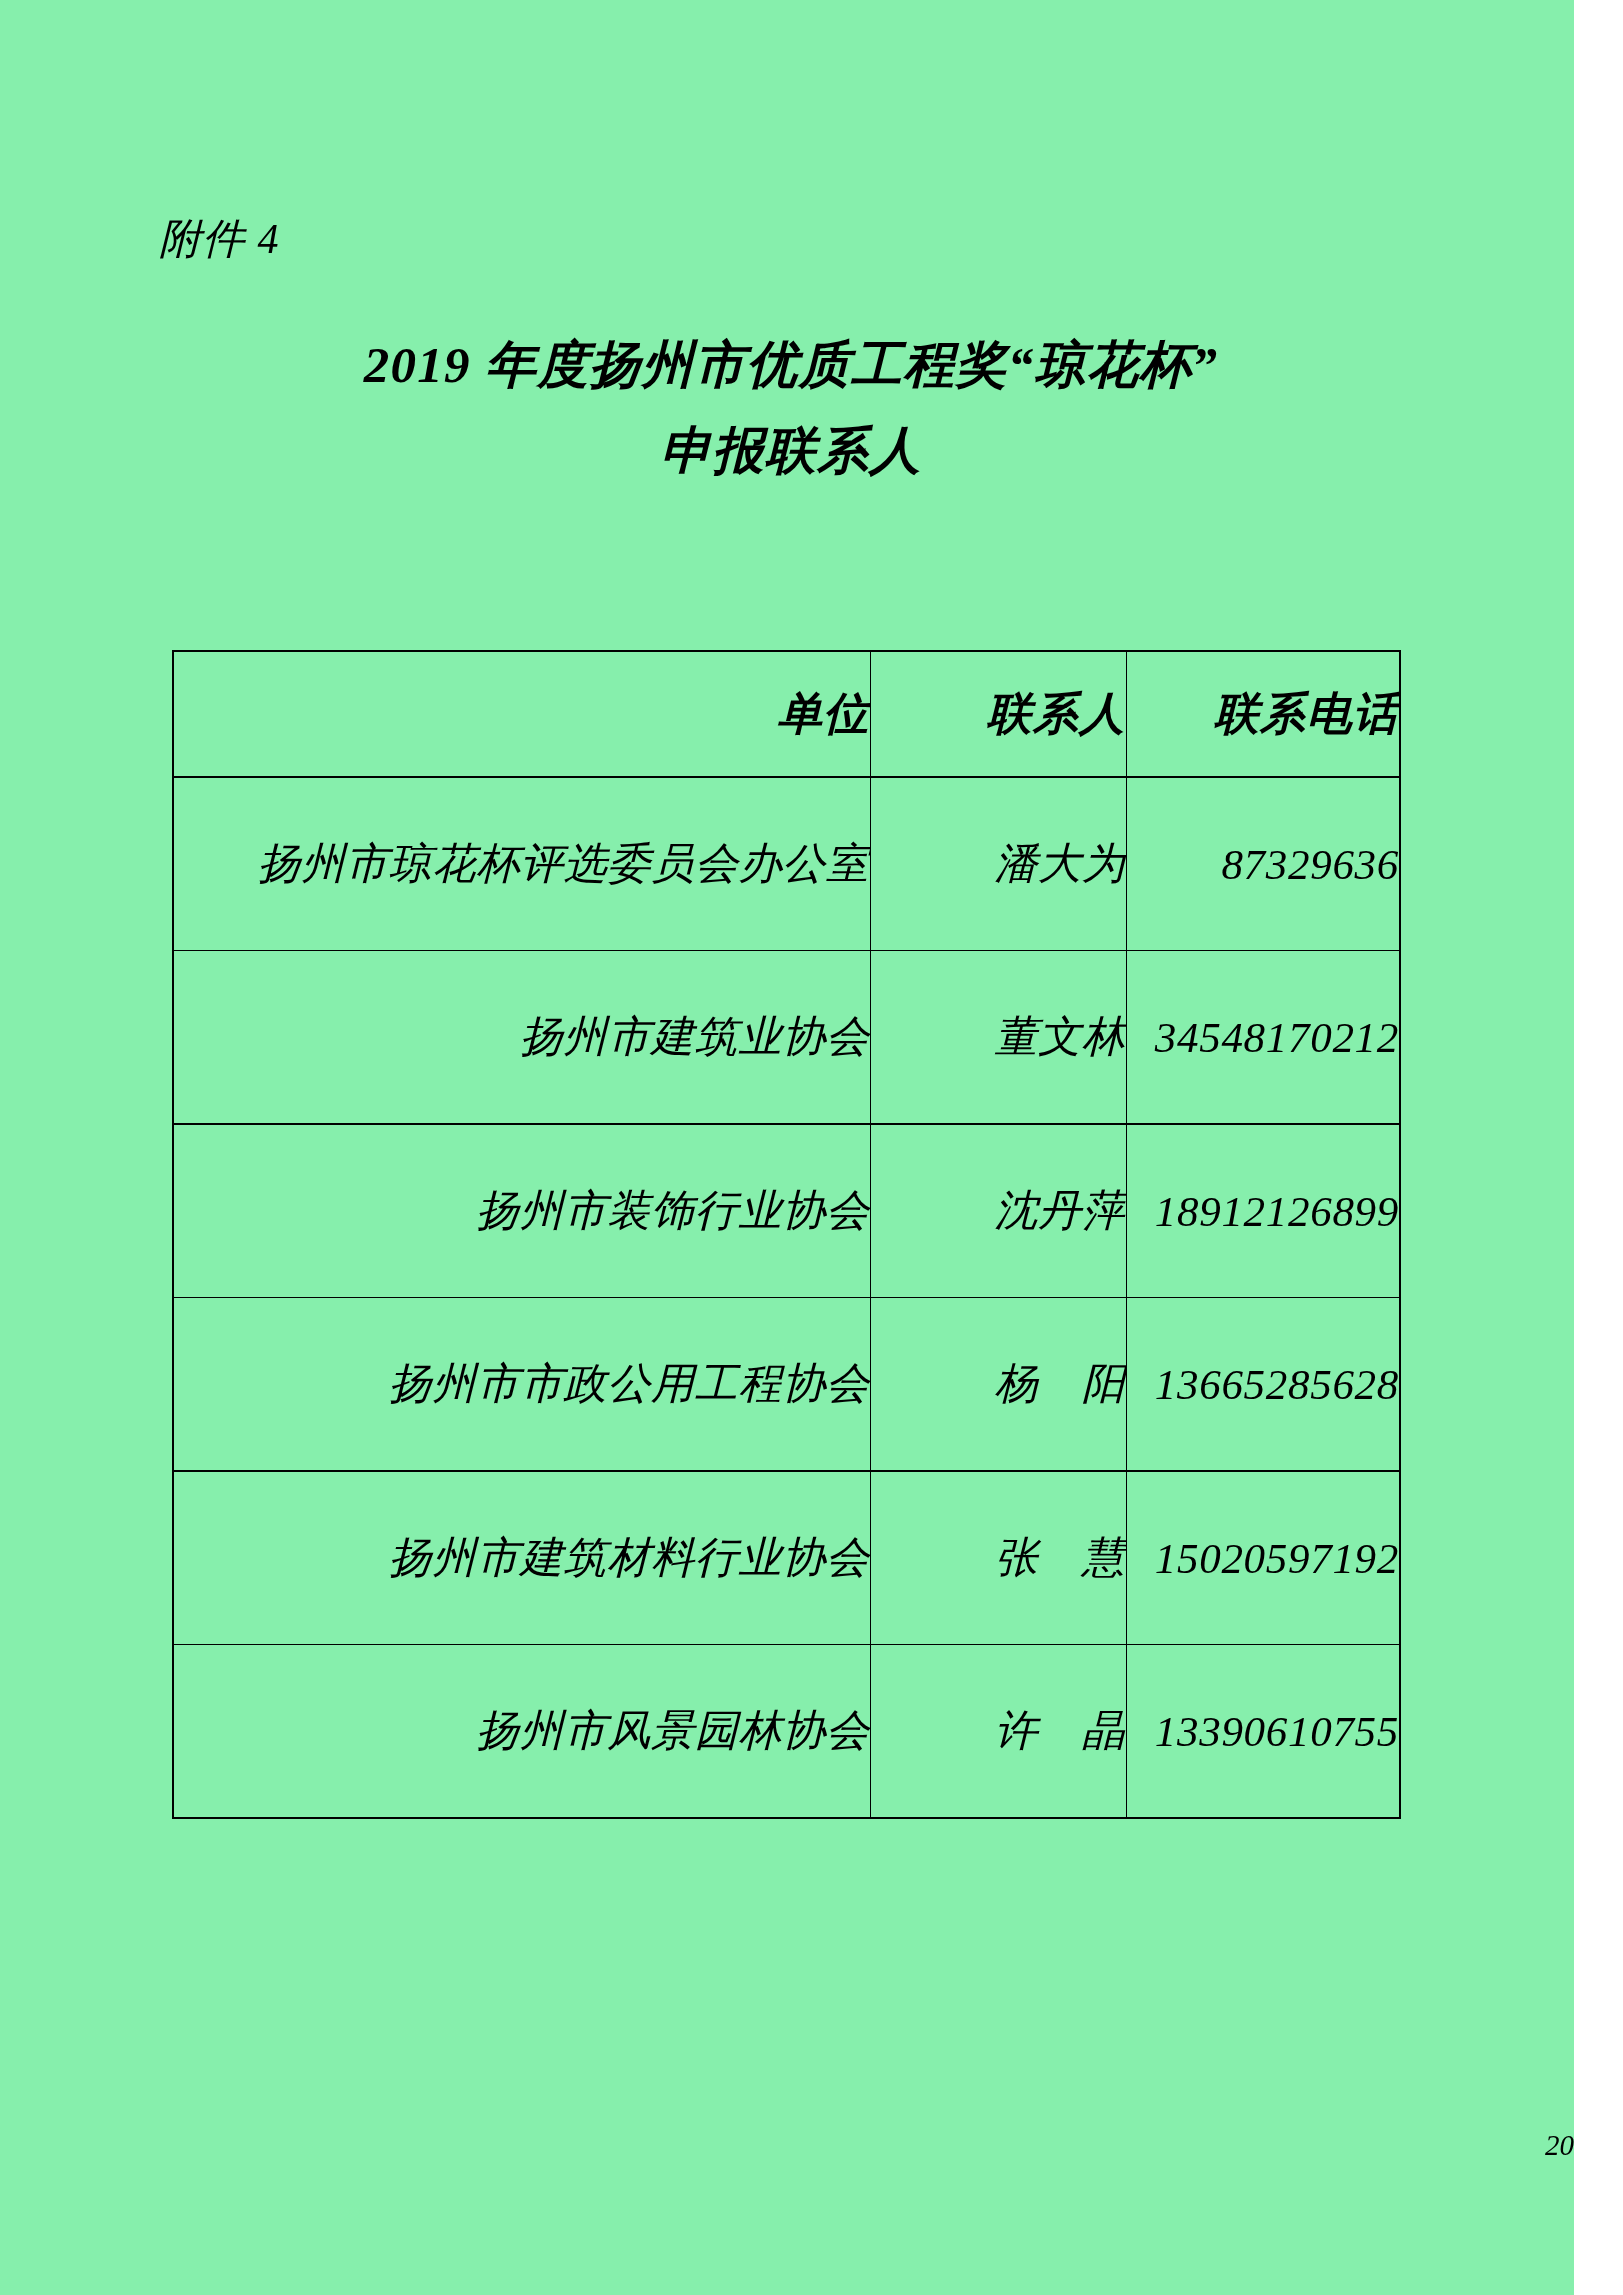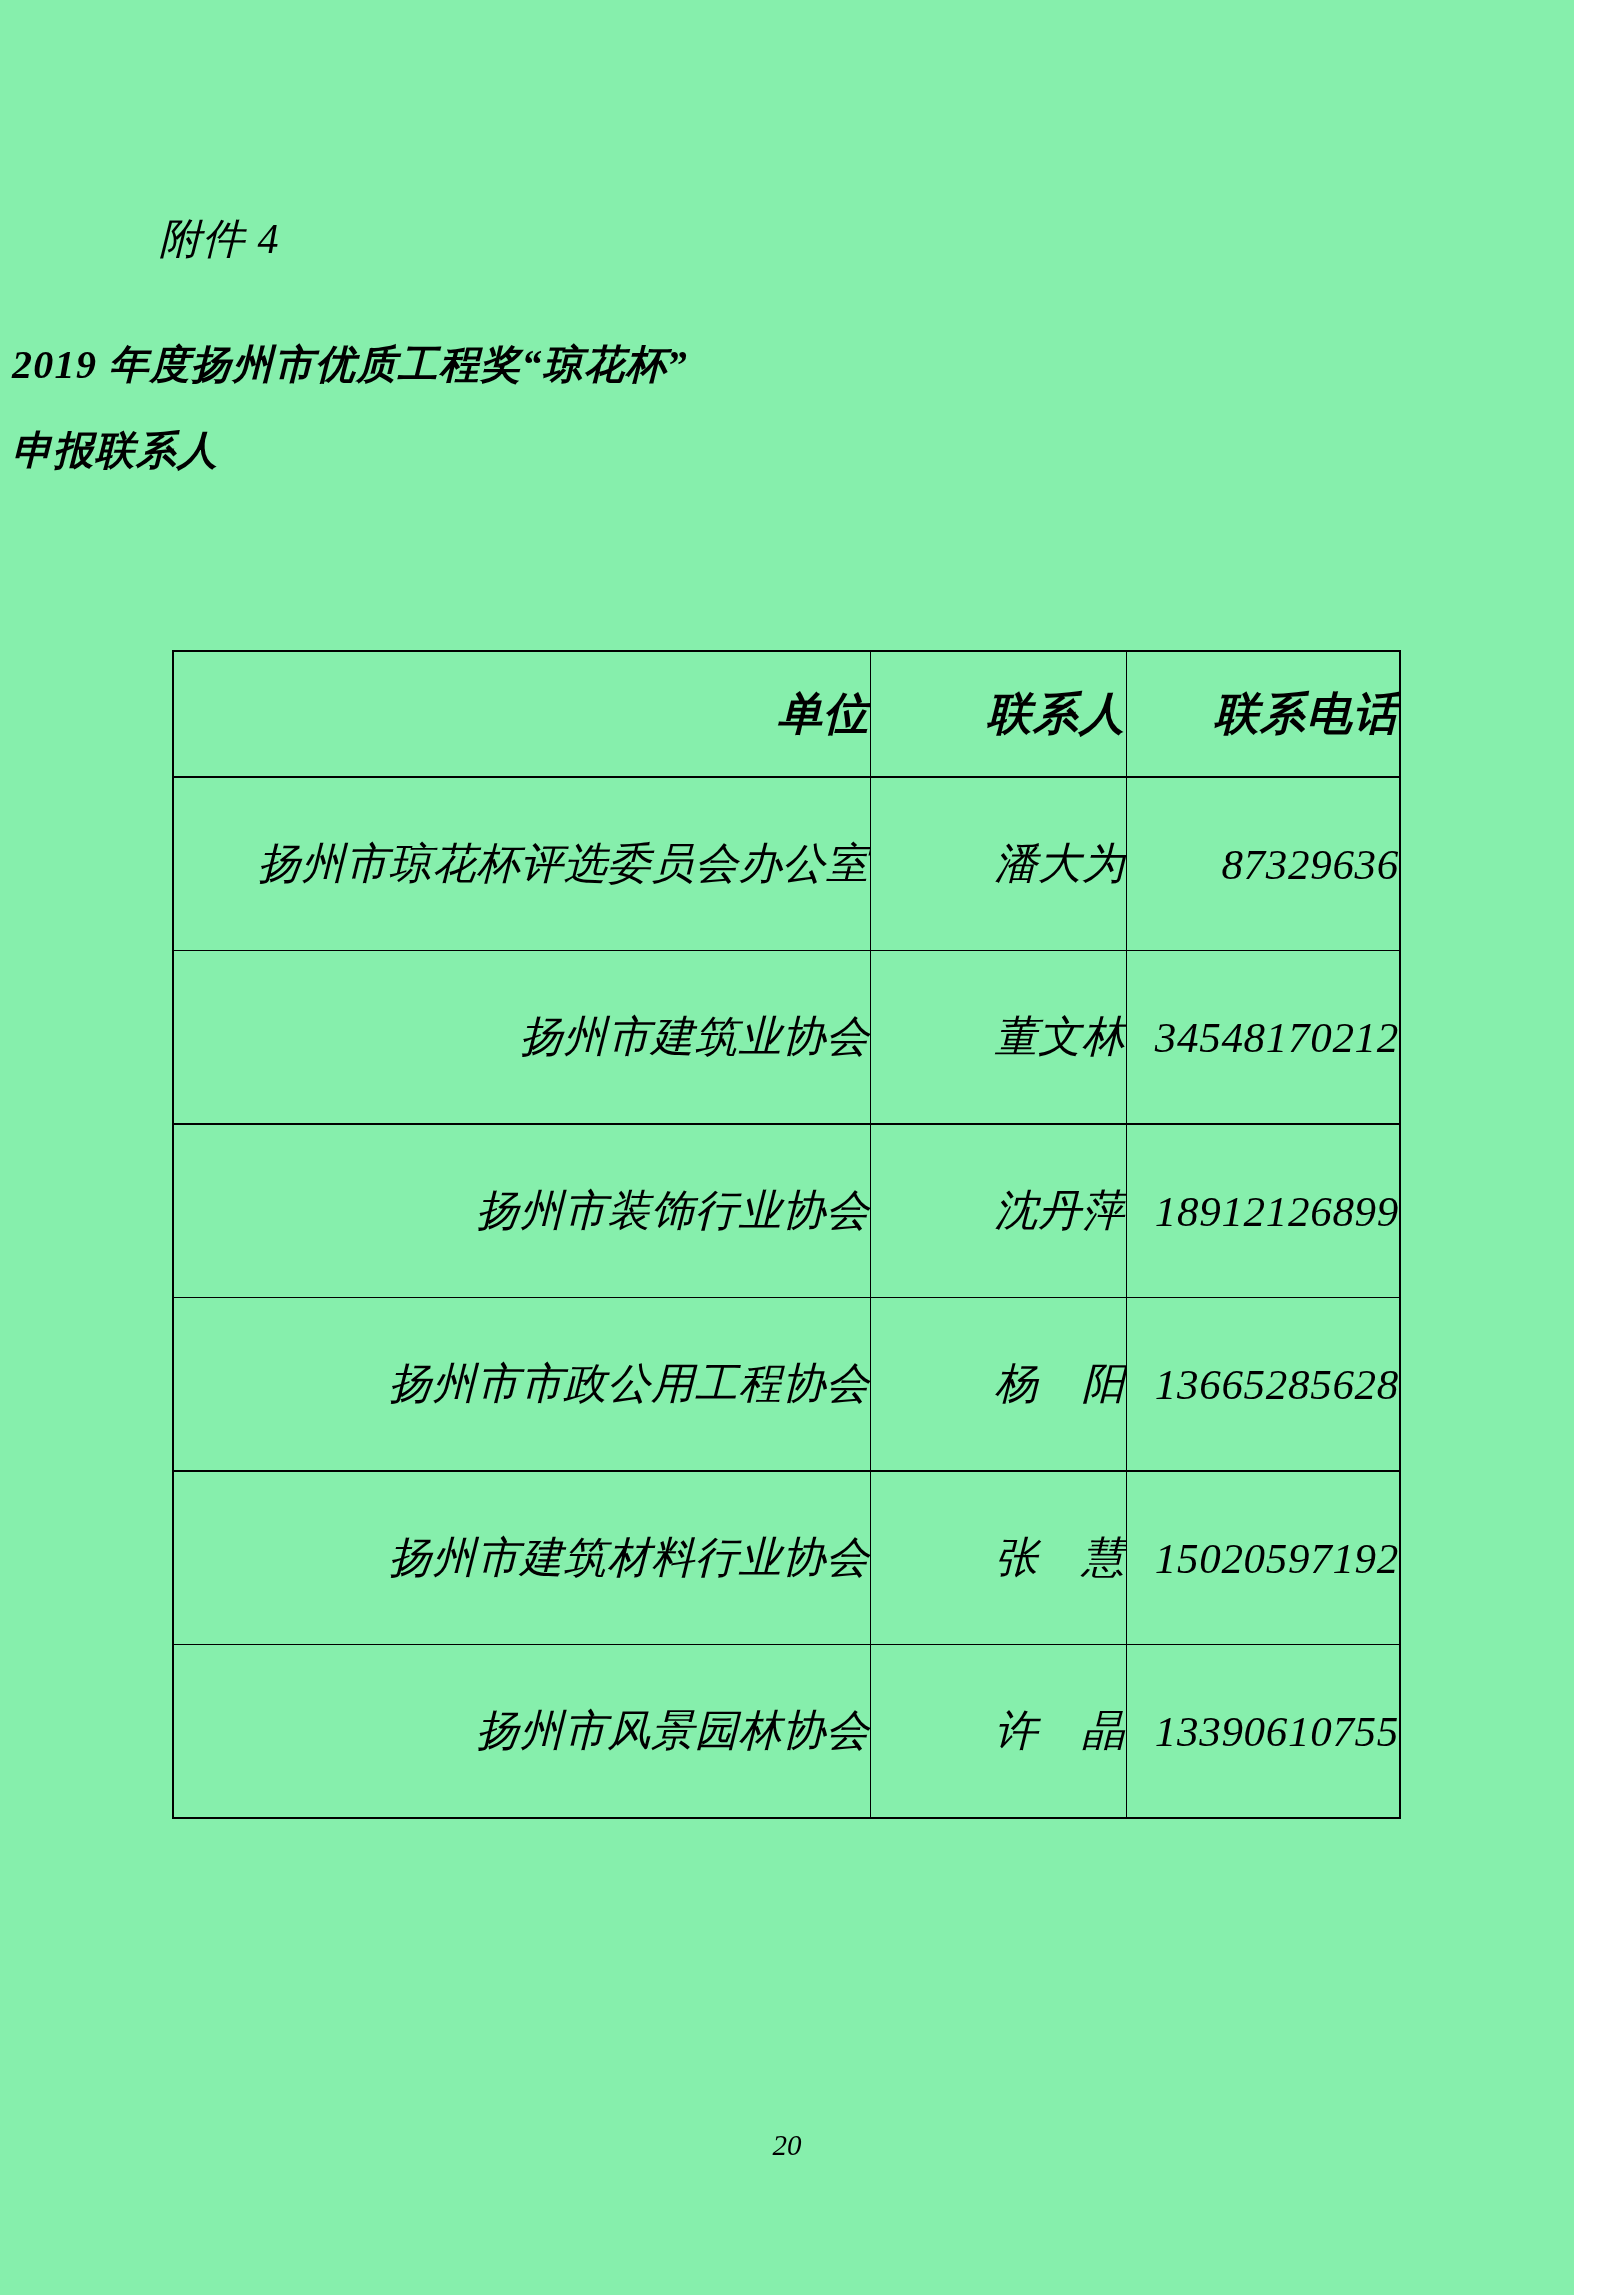--- a/index.html
+++ b/index.html
@@ -21,25 +21,25 @@
     position: absolute;
     left: 159px;
     top: 211px;
     font-size: 42px;
     letter-spacing: 1.3px;
     white-space: pre;
   }
   .doc-title {
     position: absolute;
     top: 322px;
-    left: 12px;
+    left: 4px;
     width: 100%;
-    text-align: left;
+    text-align: center;
     font-weight: bold;
-    font-size: 40px;
+    font-size: 51px;
     line-height: 86px;
     letter-spacing: 1.3px;
   }
   table.contacts {
     position: absolute;
     left: 172px;
     top: 650px;
     width: 1227px;
     border-collapse: collapse;
     table-layout: fixed;
@@ -73,21 +73,21 @@
     border-bottom-width: 2.6px;
   }
   .phone-cell {
     font-family: "Liberation Serif", "DejaVu Serif", serif;
   }
   .page-number {
     position: absolute;
     top: 2129px;
     left: 0;
     width: 100%;
-    text-align: center;
+    text-align: right;
     font-size: 29px;
   }
 </style>
 </head>
 <body>
 
 <div class="page">
 
   <div class="attachment-label">附件 4</div>
 

